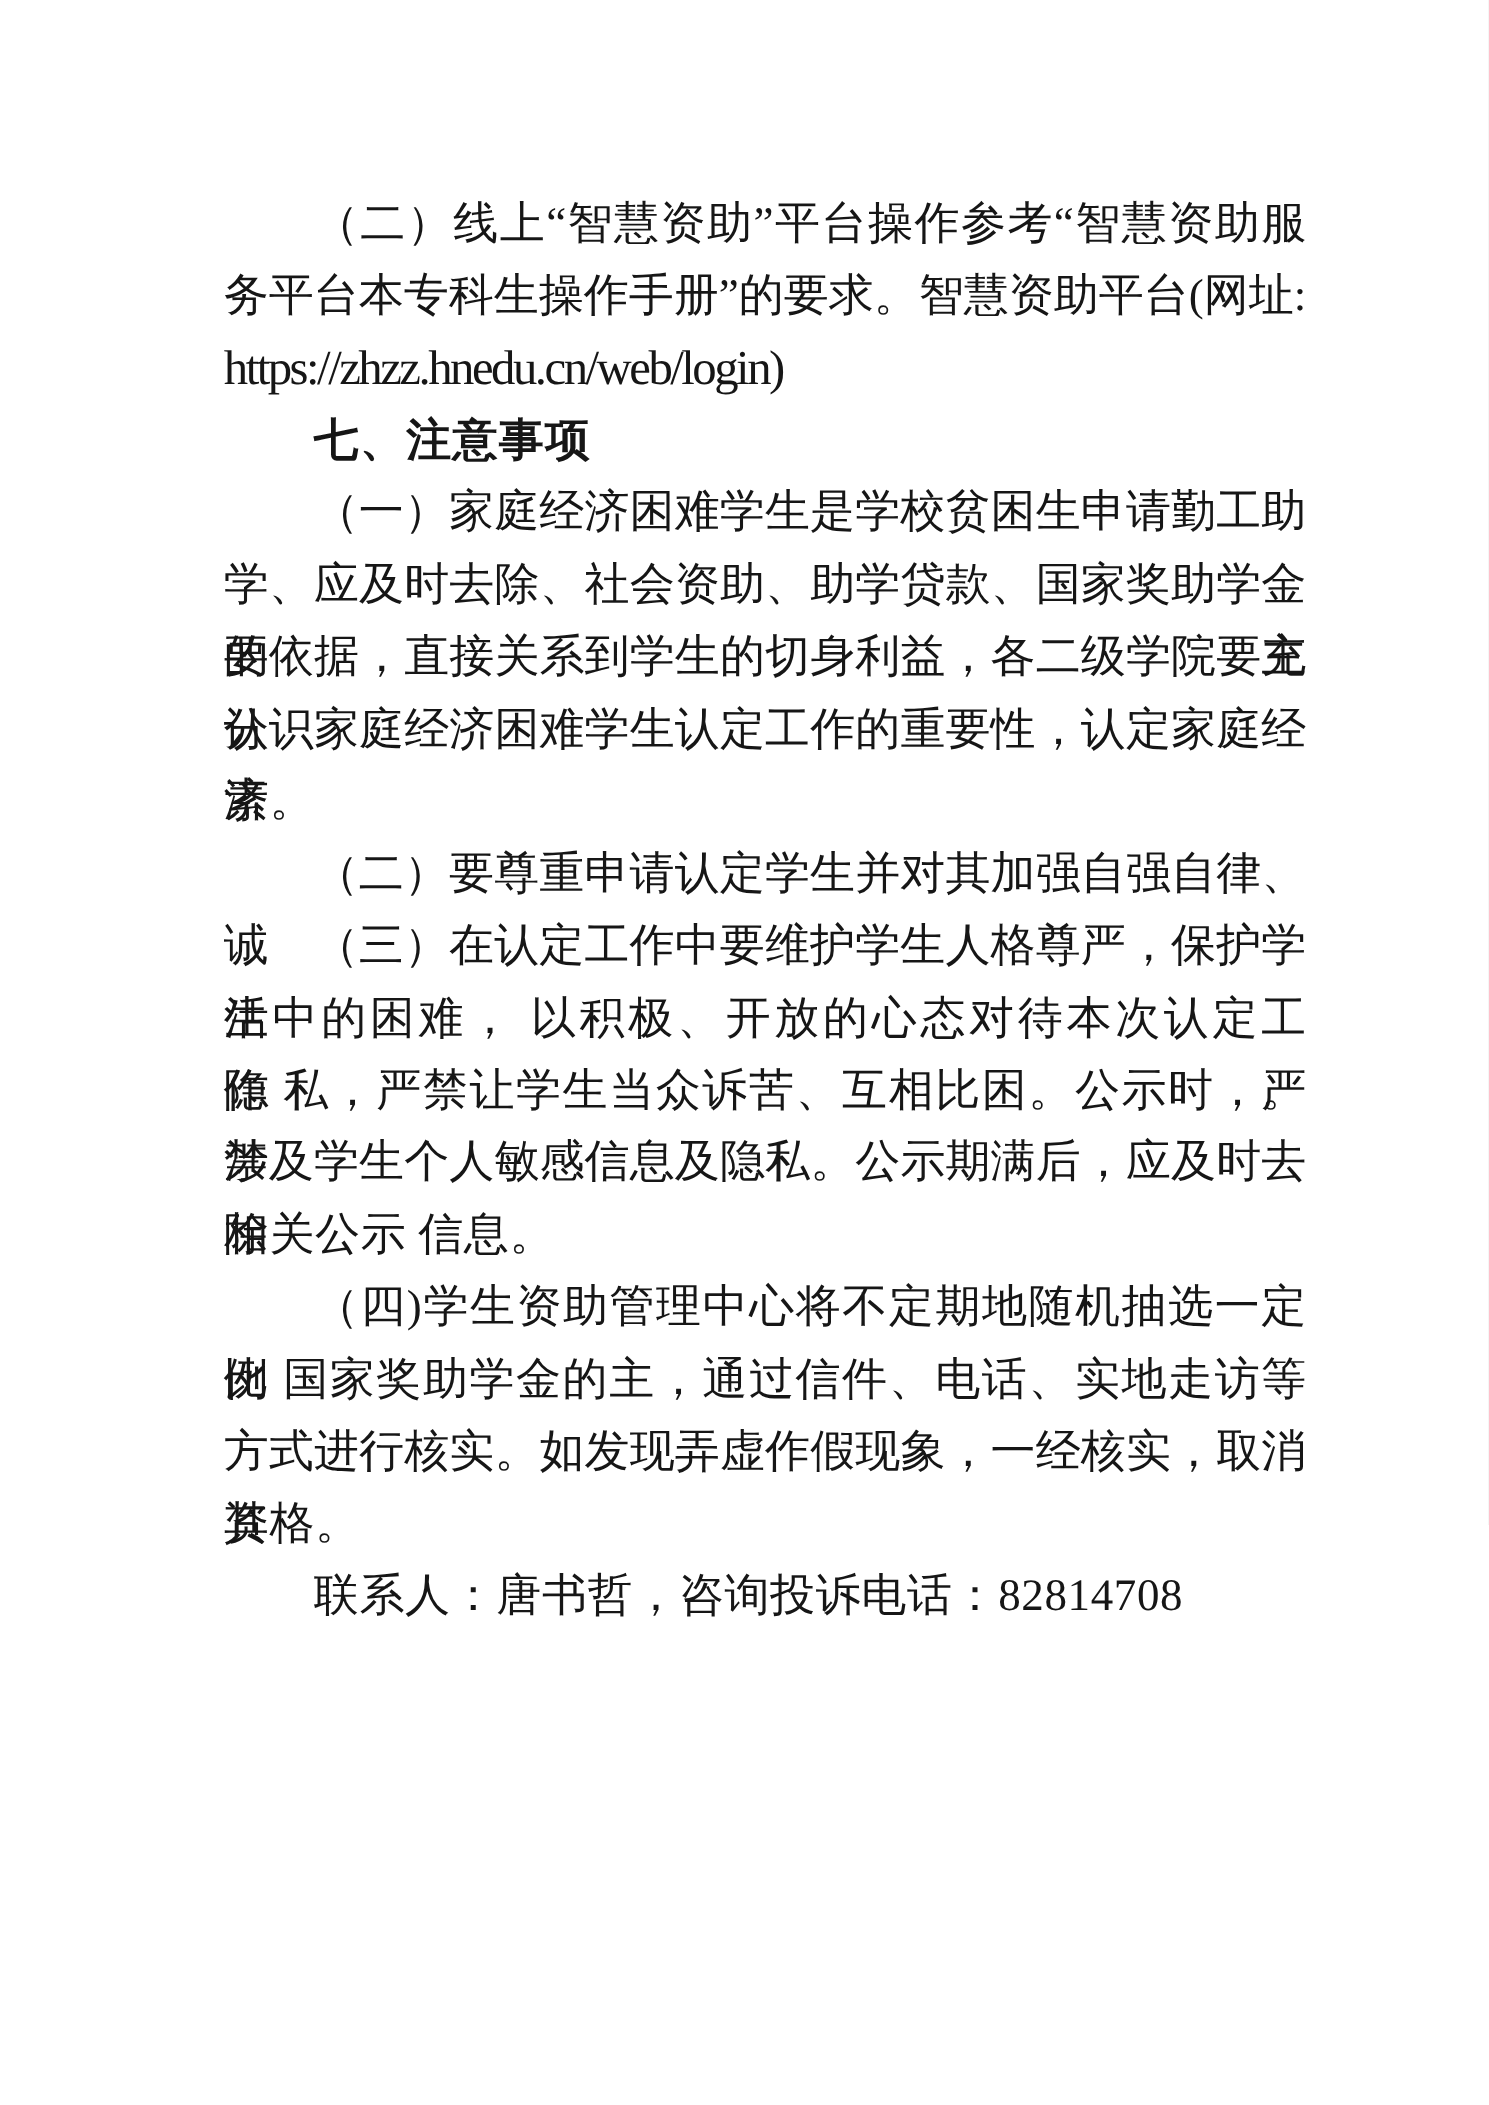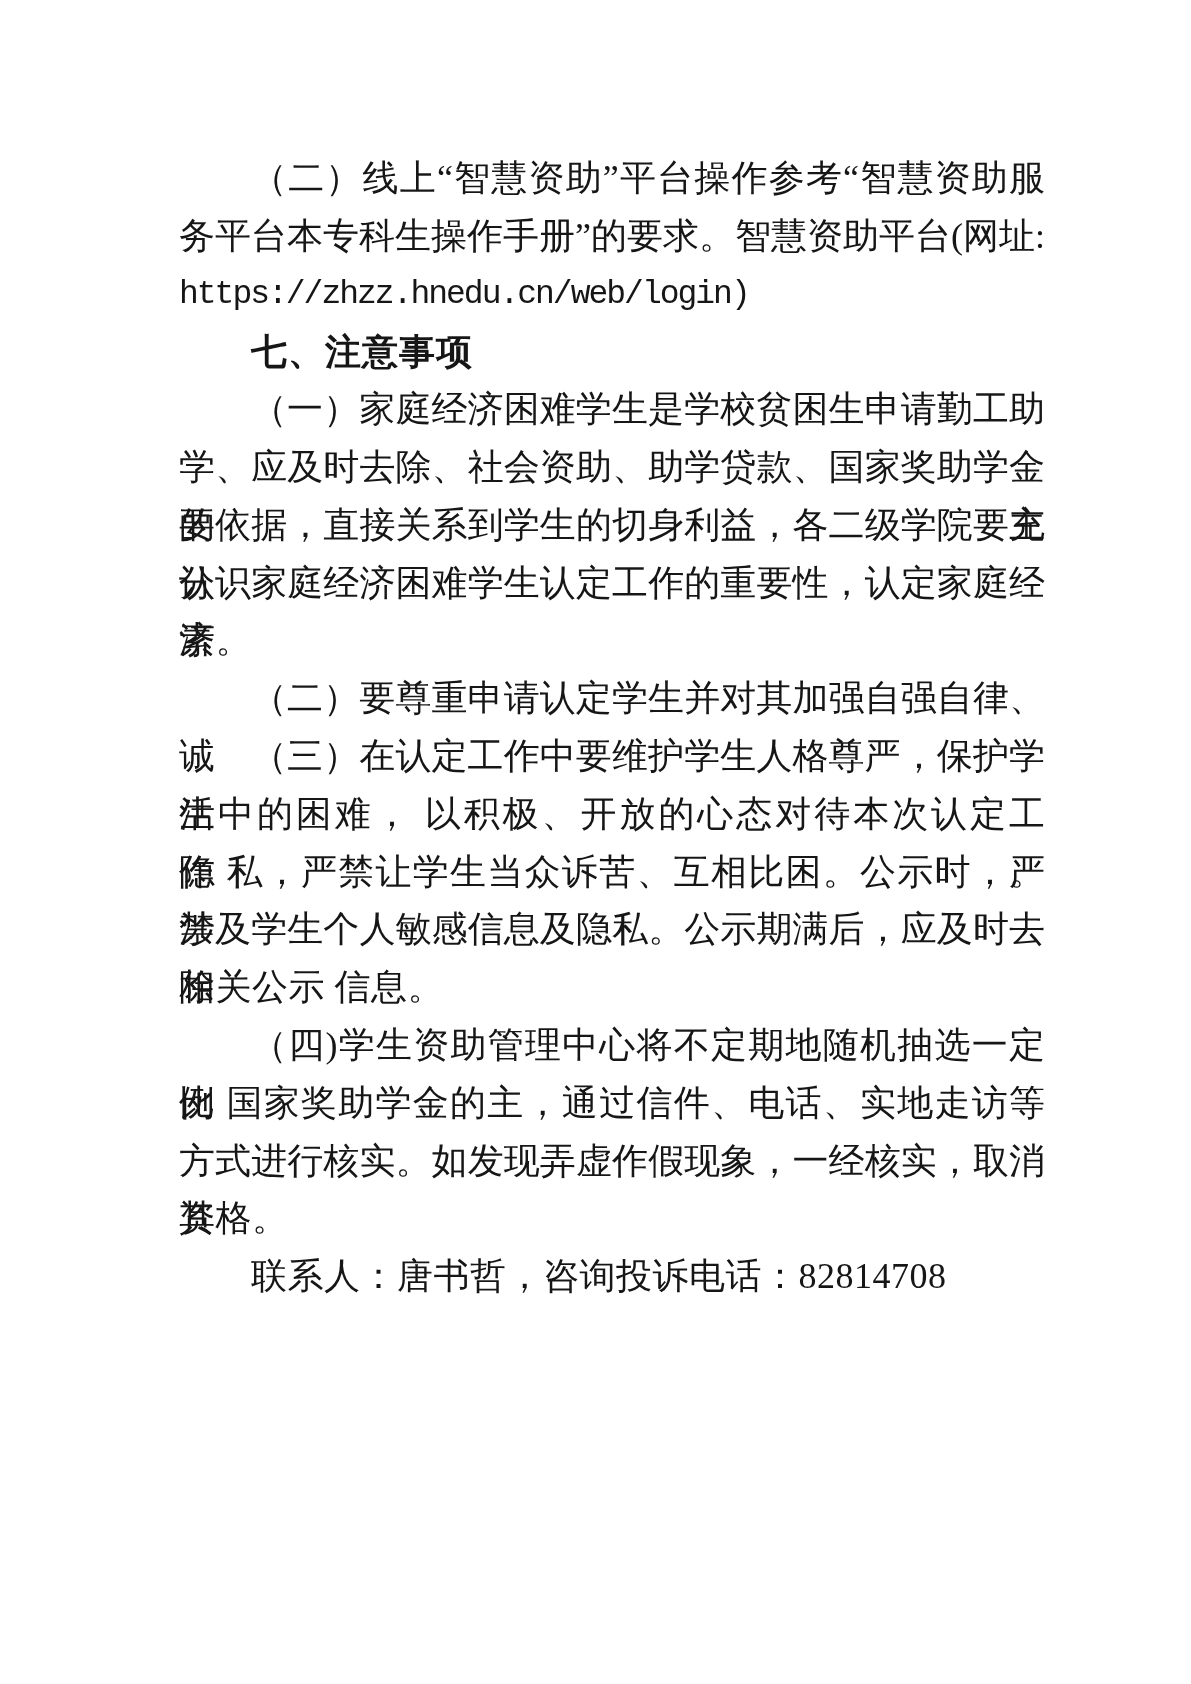--- a/index.html
+++ b/index.html
@@ -41,22 +41,22 @@
   }
   .line.indent {
     text-indent: 2em;
   }
   .line.heading {
     font-family: "Liberation Sans", "DejaVu Sans", sans-serif;
     font-weight: 700;
     letter-spacing: 1px;
   }
   .line.mono {
-    font-family: Liberation Mono, monospace;
-    font-size: 33px;
+    font-family: Liberation Serif, serif;
+    font-size: 39px;
     letter-spacing: -2px;
   }
 </style>
 </head>
 <body>
 
 <div class="page">
   <div class="content" id="doc-lines">
       <div class="line indent justify">（二）线上“智慧资助”平台操作参考“智慧资助服</div>
       <div class="line justify">务平台本专科生操作手册”的要求。智慧资助平台(网址:</div>

